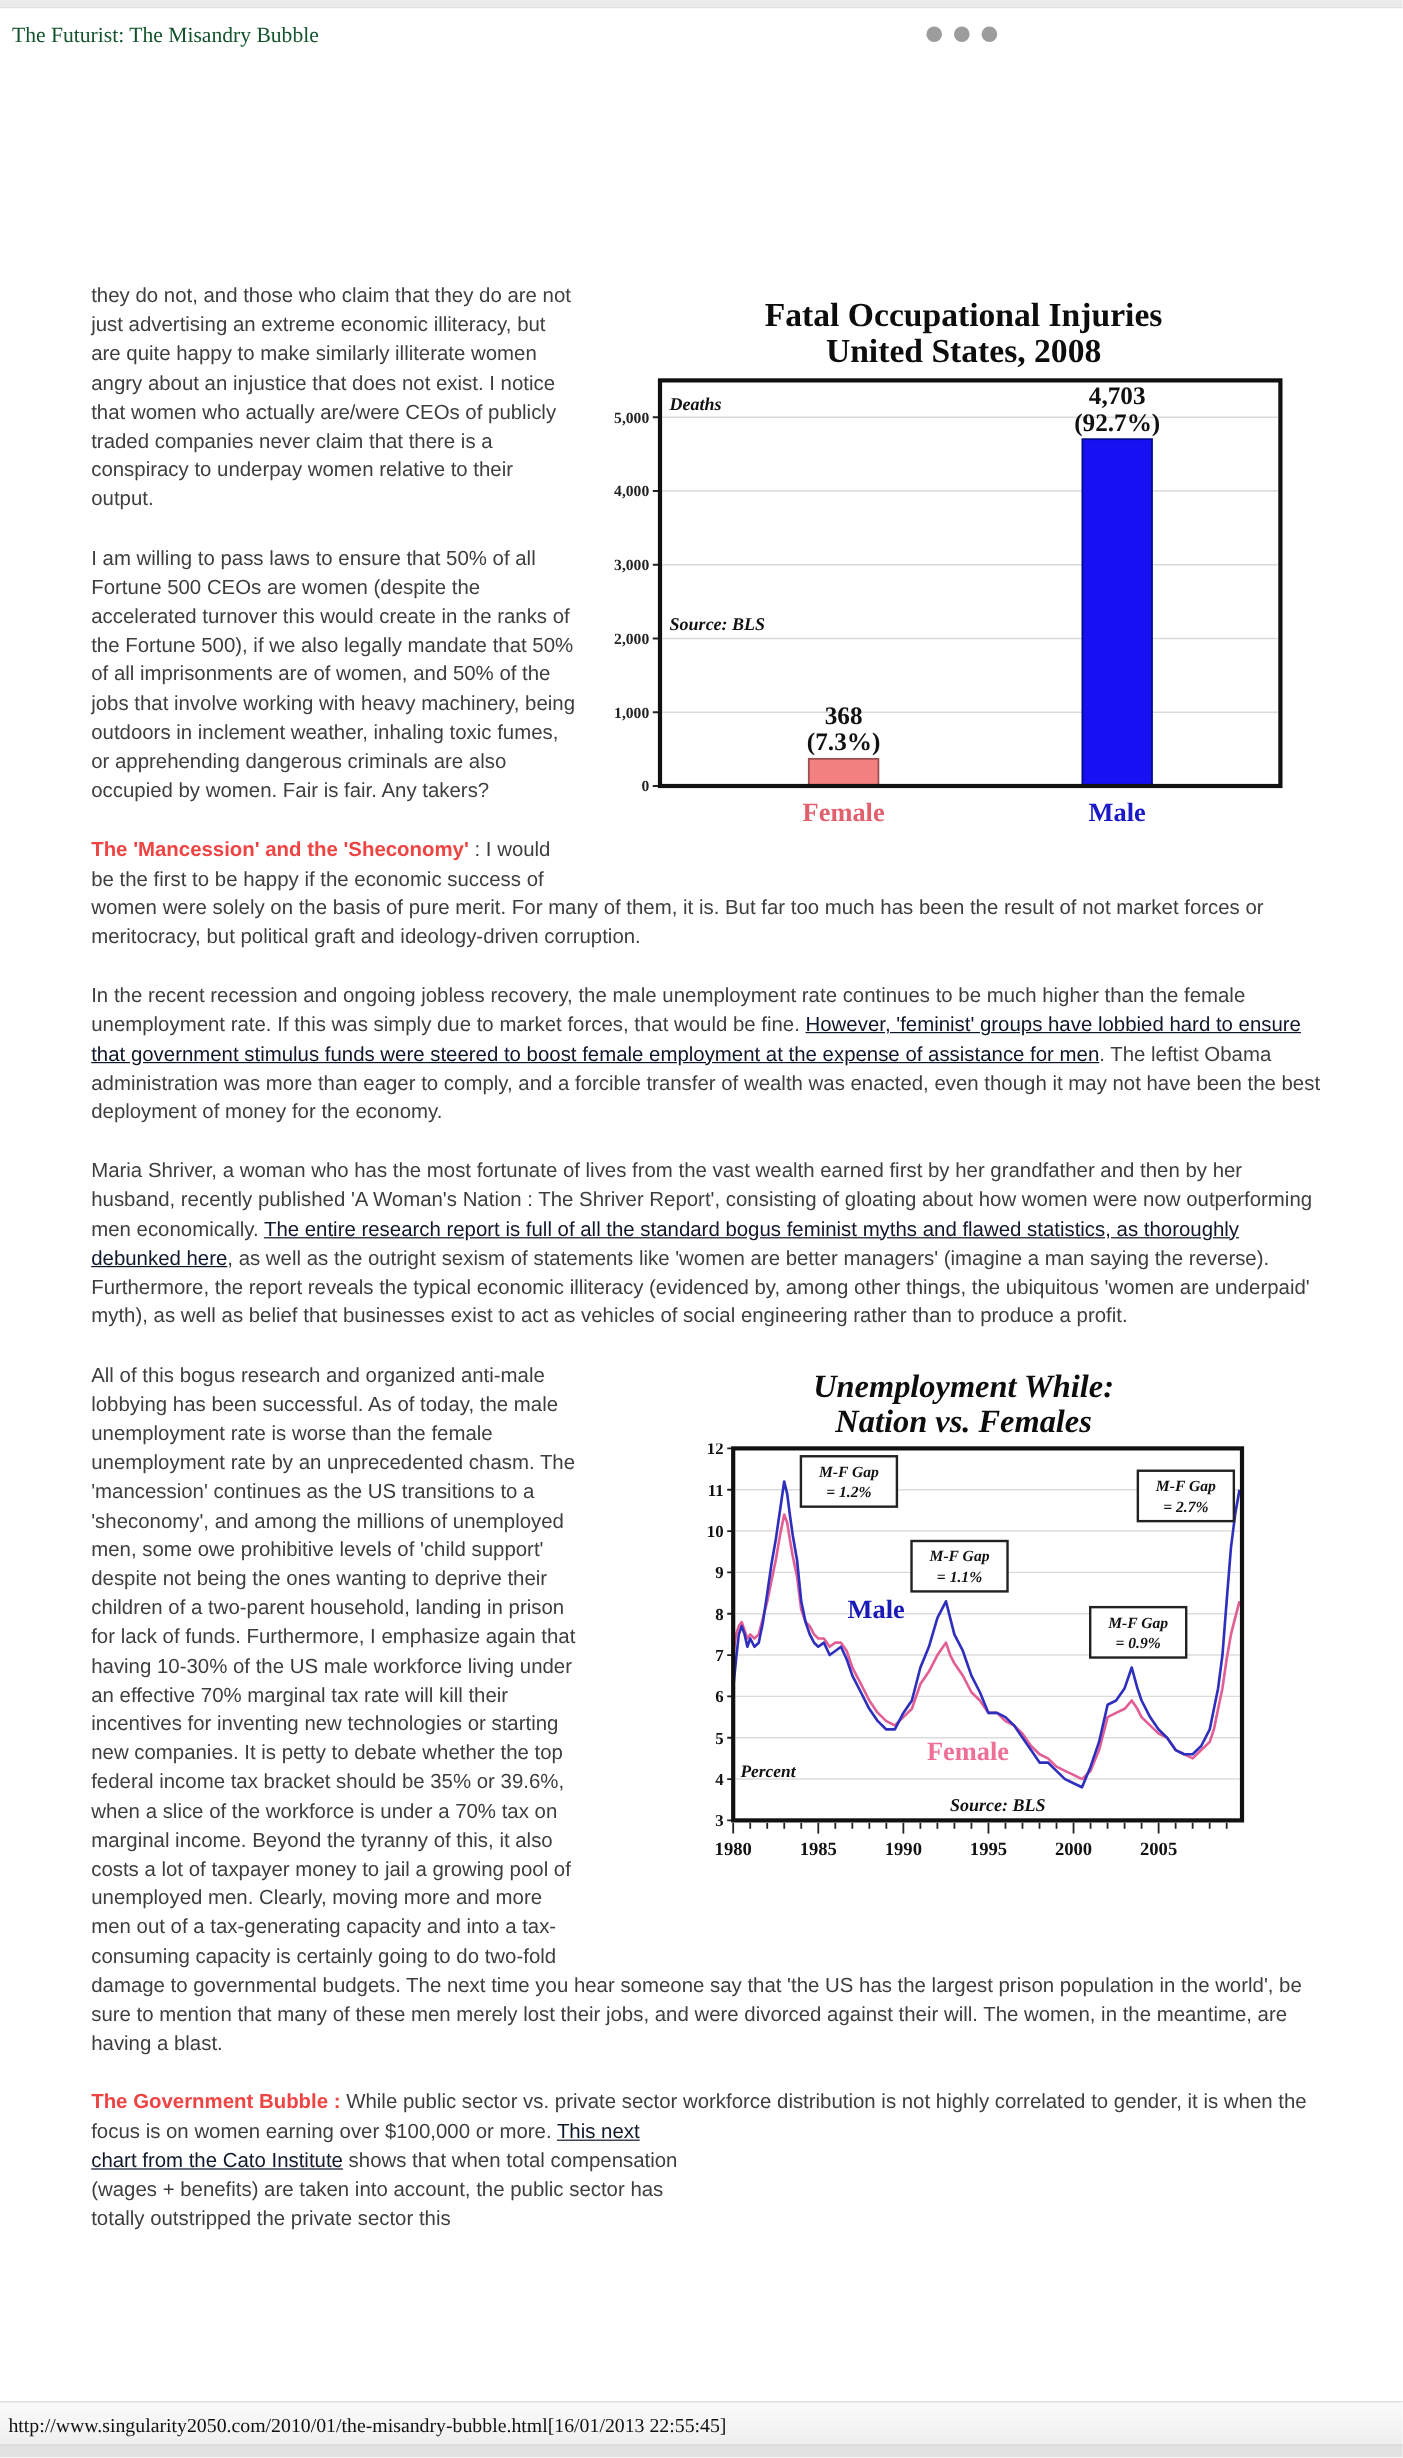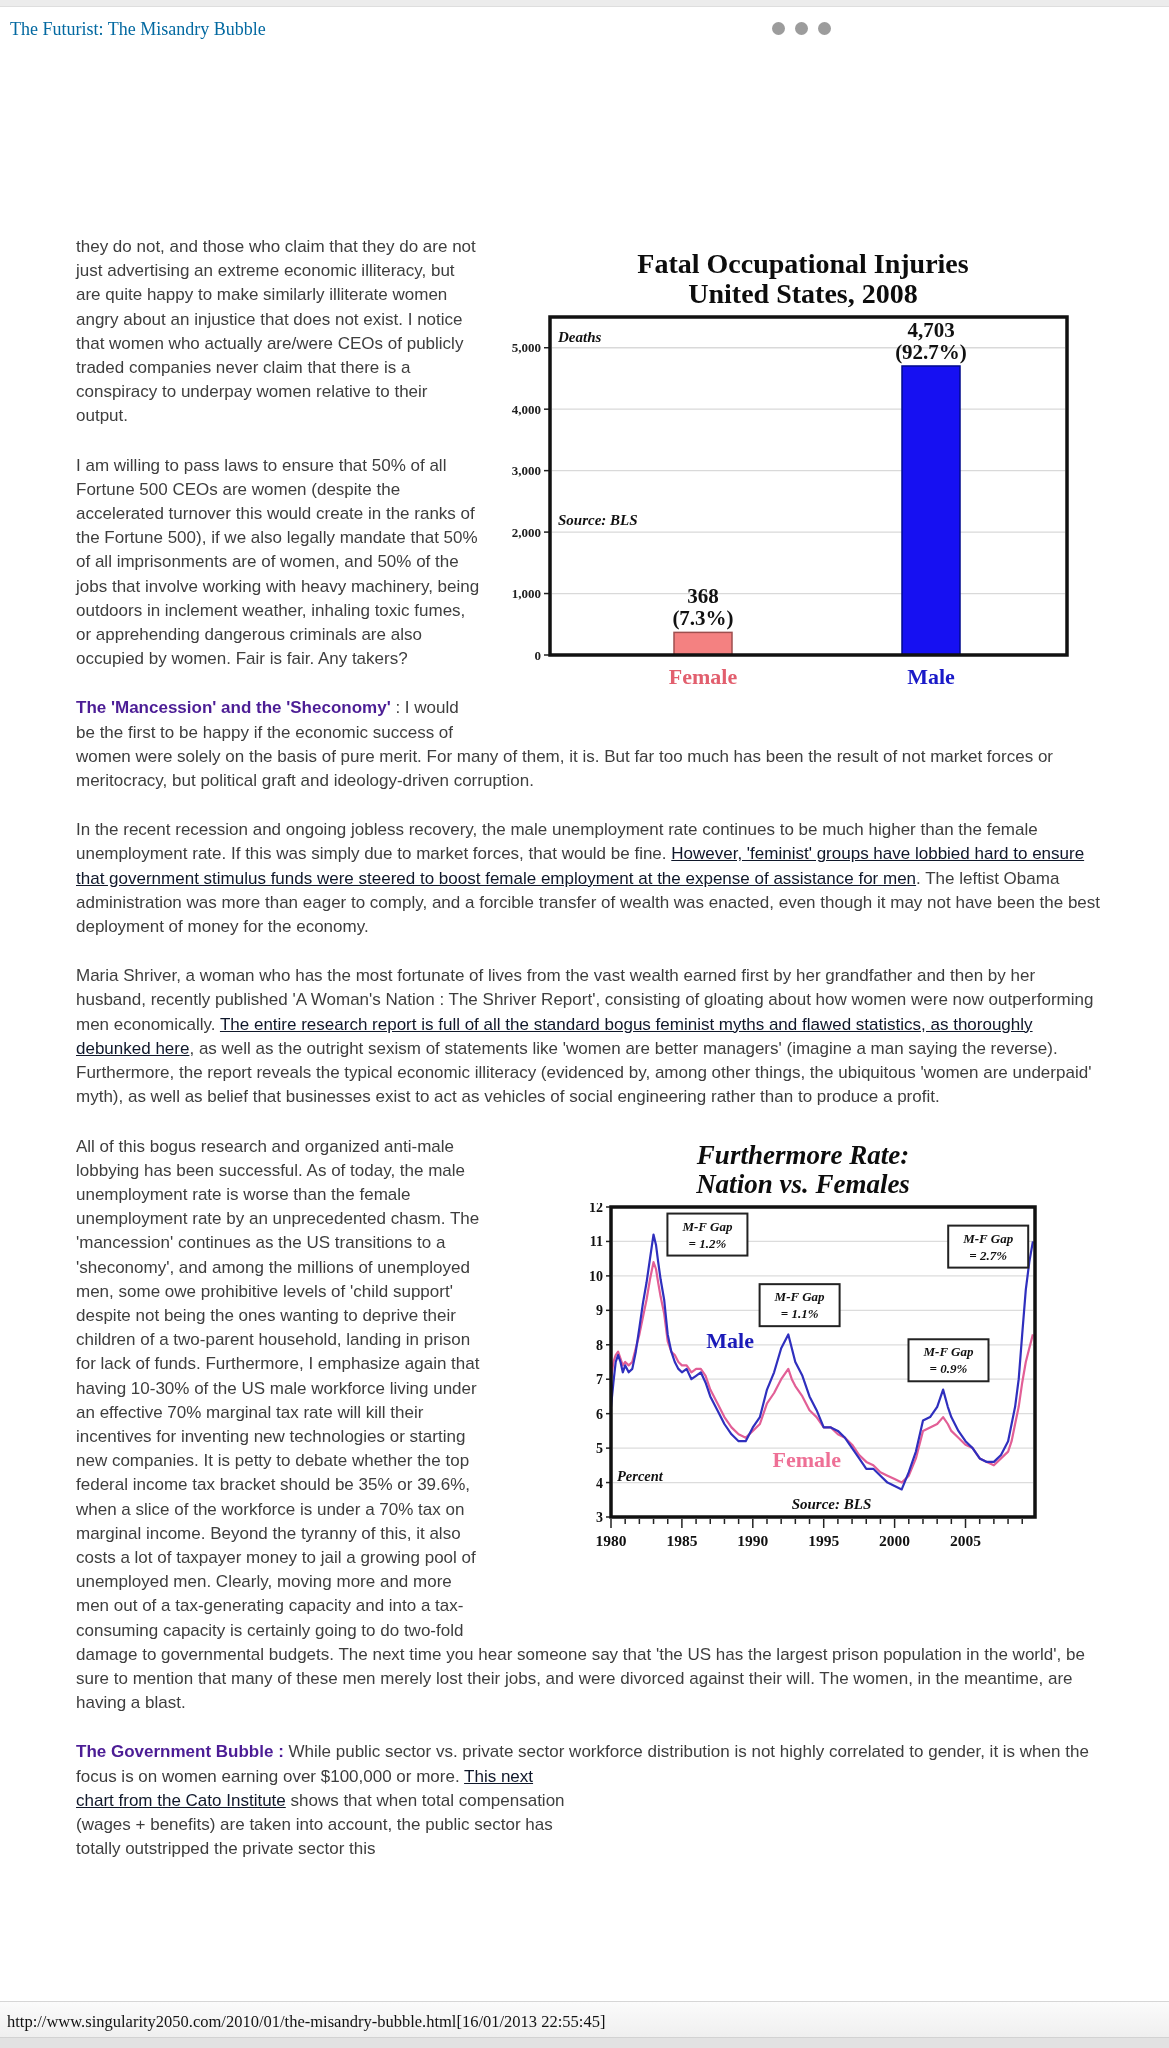--- a/index.html
+++ b/index.html
@@ -4,28 +4,28 @@
 <style>
   * { margin:0; padding:0; box-sizing:border-box; }
   html,body { width:1169px; height:2048px; overflow:hidden; background:#ffffff; }
   body { font-family:"Liberation Sans", sans-serif; position:relative; }
 
   .top-strip { height:7px; background:#ececec; border-bottom:1px solid #dedede; }
 
   .titlebar { position:relative; height:48px; background:#ffffff; }
   .titlebar .win-title {
     position:absolute; left:10px; top:12px;
-    font-family:"Liberation Serif", serif; font-size:18px; color:#0369a1;
+    font-family:"Liberation Serif", serif; font-size:18px; color:#14532d;
   }
   .menu-dots { position:absolute; left:772px; top:15px; display:flex; gap:10px; }
   .menu-dots span { width:13px; height:13px; border-radius:50%; background:#9c9c9c; display:block; }
 
   .content { padding:0 66px 0 76px; color:#3e3e3e; font-size:17px; line-height:24.2px; }
   .content p { margin:0 0 25px 0; }
-  .content b { color:#4c1d95; }
+  .content b { color:#ef4444; }
   a.lnk { color:#0f172a; text-decoration:underline; cursor:pointer; }
 
   .fig { float:right; }
   .fig-bar { width:600px; margin:14px 0 12px 22px; }
   .fig-line { width:600px; margin:6px 0 82px 22px; }
 
   .fig-bar .fig-title {
     text-align:center; font-family:"Liberation Serif", serif; font-weight:bold;
     font-size:28px; line-height:30px; color:#0d0d0d; margin-bottom:6px;
   }
@@ -111,21 +111,21 @@
     <p><b>The 'Mancession' and the 'Sheconomy'</b><span> : I would be the first to be happy if the economic success of women were solely on the basis of pure merit.  For many of them, it is.  But far too much has been the result of not market forces or meritocracy, but political graft and ideology-driven corruption.</span></p>
 
     <p><span>In the recent recession and ongoing jobless recovery, the male unemployment rate continues to be much higher than the female unemployment rate.  If this was simply due to market forces, that would be fine.  </span><a class="lnk">However, 'feminist' groups have lobbied hard to ensure that government stimulus funds were steered to boost female employment at the expense of assistance for men</a><span>.  The leftist Obama administration was more than eager to comply, and a forcible transfer of wealth was enacted, even though it may not have been the best deployment of money for the economy.</span></p>
 
     <p><span>Maria Shriver, a woman who has the most fortunate of lives from the vast wealth earned first by her grandfather and then by her husband, recently published 'A Woman's Nation : The Shriver Report', consisting of gloating about how women were now outperforming men economically.  </span><a class="lnk">The entire research report is full of all the standard bogus feminist myths and flawed statistics, as thoroughly debunked here</a><span>, as well as the outright sexism of statements like 'women are better managers' (imagine a man saying the reverse).  Furthermore, the report reveals the typical economic illiteracy (evidenced by, among other things, the ubiquitous 'women are underpaid' myth), as well as belief that businesses exist to act as vehicles of social engineering rather than to produce a profit.</span></p>
   </div>
 
   <div>
     <div class="fig fig-line">
       <div class="fig-title">
-        <div>Furthermore Rate:</div>
+        <div>Unemployment While:</div>
         <div>Nation vs. Females</div>
       </div>
       <svg id="linechart" width="470" height="352" viewBox="0 0 470 352">
           <rect x="40" y="4" width="424" height="310" fill="#ffffff"></rect>
           <text x="32" y="319" text-anchor="end" font-size="14" font-weight="bold" fill="#111" font-family="&quot;Liberation Serif&quot;, serif">3</text>
           <line x1="35" y1="314" x2="39" y2="314" stroke="#222" stroke-width="1.5"></line>
           <line x1="42" y1="279.55555555555554" x2="462" y2="279.55555555555554" stroke="#dcdcdc" stroke-width="1.2"></line>
           <text x="32" y="284.55555555555554" text-anchor="end" font-size="14" font-weight="bold" fill="#111" font-family="&quot;Liberation Serif&quot;, serif">4</text>
           <line x1="35" y1="279.55555555555554" x2="39" y2="279.55555555555554" stroke="#222" stroke-width="1.5"></line>
           <line x1="42" y1="245.11111111111111" x2="462" y2="245.11111111111111" stroke="#dcdcdc" stroke-width="1.2"></line>

